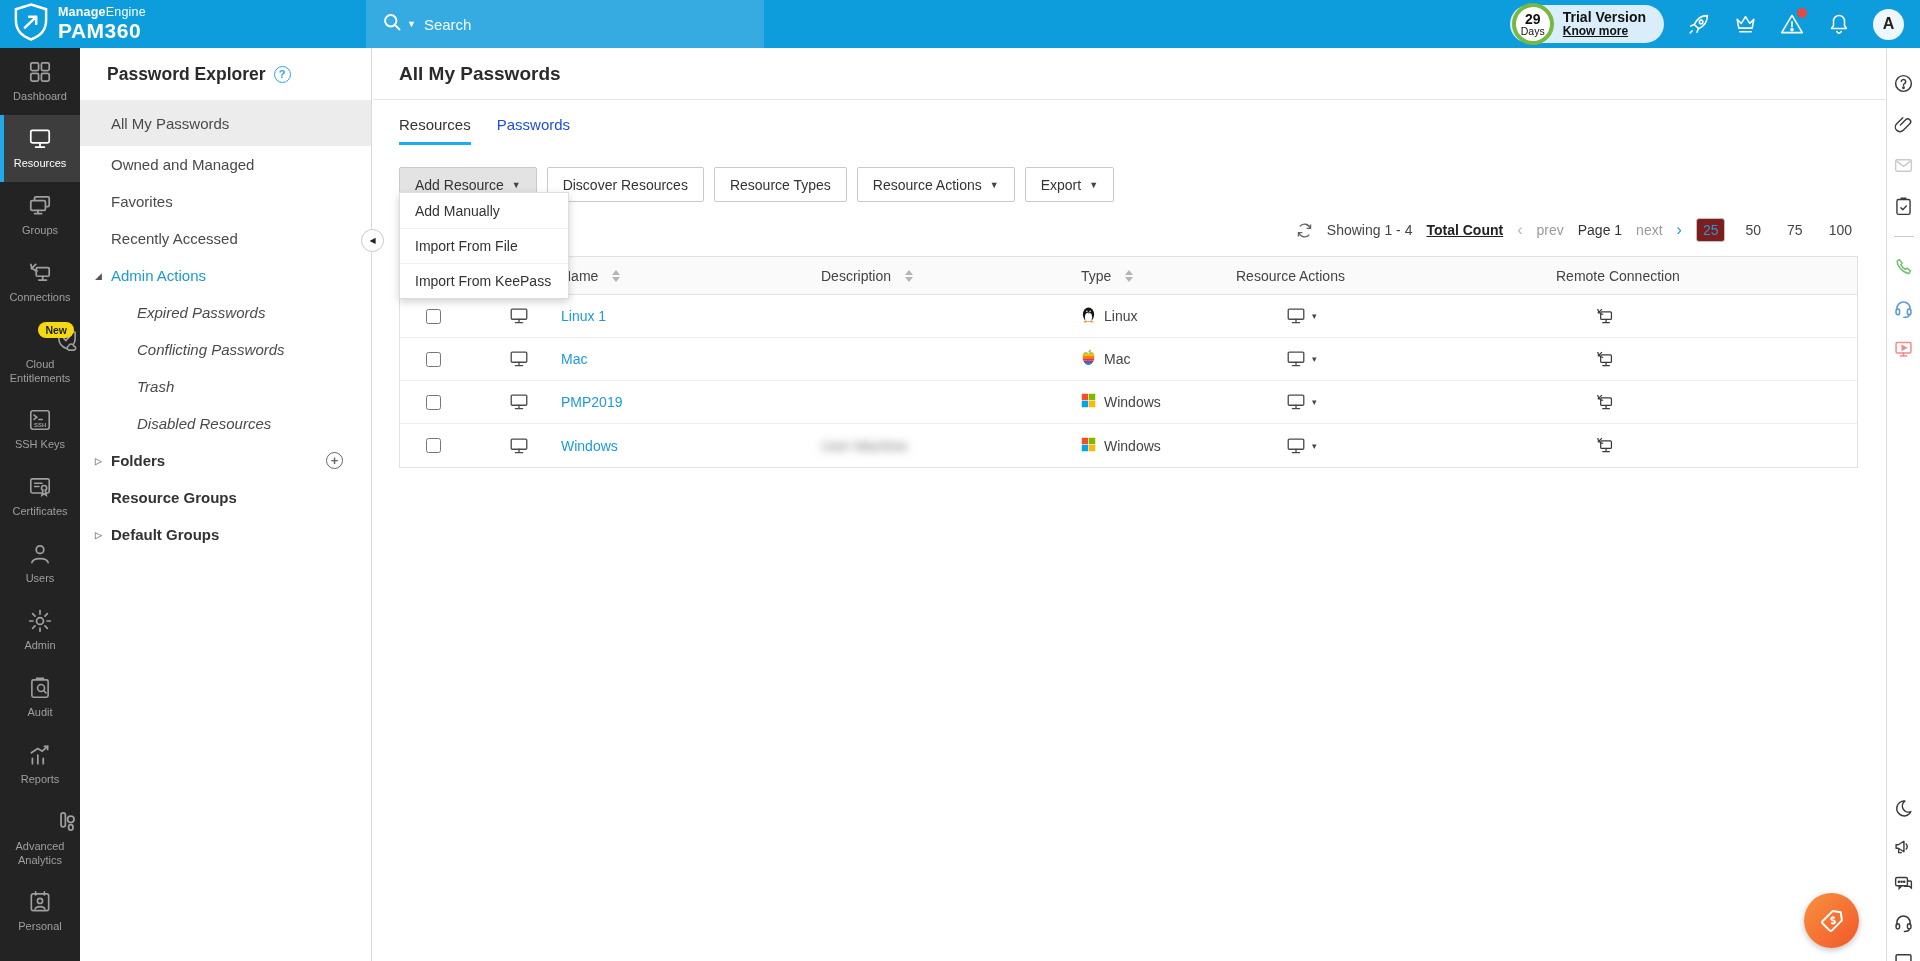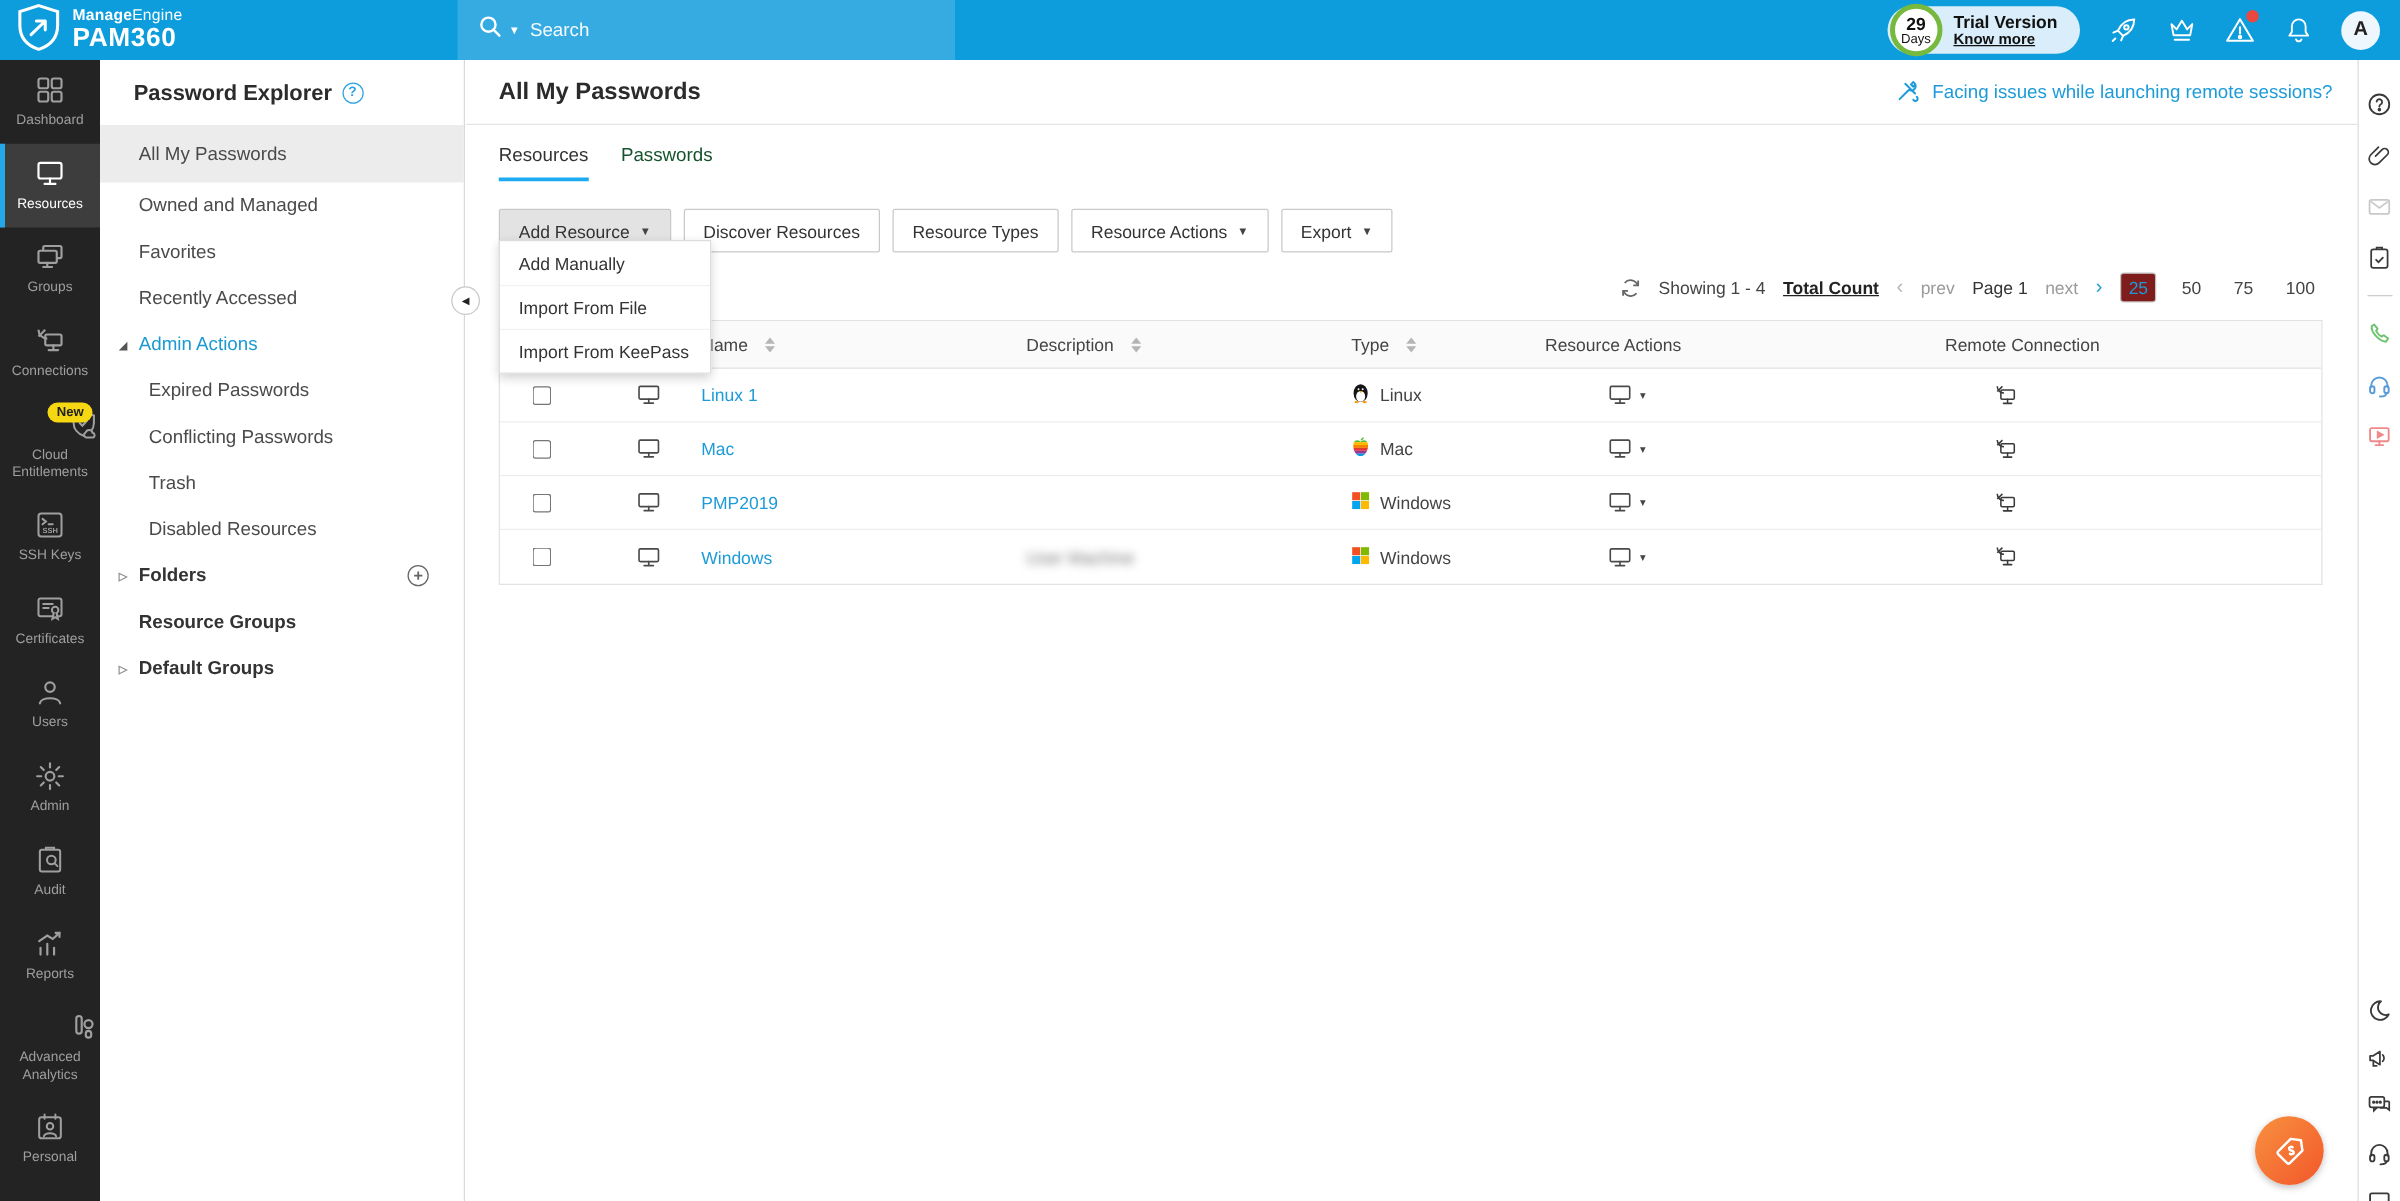--- a/index.html
+++ b/index.html
@@ -40,35 +40,35 @@
   .rail-item.active .rl { color:#fff; }
   .rail-item svg { display:block; }
   .new-badge { position:absolute; top:6px; right:6px; background:#f5d812; color:#222; font-size:10.5px; font-weight:bold; padding:2px 7px; border-radius:9px; }
 
   
   .explorer { position:absolute; left:80px; top:48px; bottom:0; width:292px; background:#fff; border-right:1px solid #d9d9d9; }
   .exp-title { height:52px; display:flex; align-items:center; gap:8px; padding-left:27px; font-size:17.5px; font-weight:bold; color:#2b2b2b; }
   .help-circle { width:17px; height:17px; border-radius:50%; border:1.6px solid #2aa3e0; color:#2aa3e0; font-size:11px; font-weight:bold; display:flex; align-items:center; justify-content:center; cursor:pointer; }
   .exp-item { height:37px; display:flex; align-items:center; padding-left:31px; font-size:15px; color:#4a4a4a; cursor:pointer; }
   .exp-item.selected { background:#ececec; height:46px; }
-  .exp-item.sub { padding-left:39px; }
+  .exp-item.sub { padding-left:57px;font-style:italic; }
   .exp-item.blue { color:#1b9ad1; }
   .exp-item.bold { font-weight:bold; color:#333; }
   .exp-item .tri { width:16px; margin-left:-16px; font-size:9px; color:#555; }
   .exp-item .tri.outline { color:#8a8a8a; }
   .plus-circle { margin-left:auto; margin-right:28px; width:17px; height:17px; border-radius:50%; border:1.4px solid #666; color:#666; font-size:13px; line-height:1; display:flex; align-items:center; justify-content:center; cursor:pointer; }
   .collapse-handle { position:absolute; left:361px; top:229px; width:23px; height:23px; border-radius:50%; background:#fff; border:1px solid #c9c9c9; display:flex; align-items:center; justify-content:center; font-size:8px; color:#222; cursor:pointer; z-index:5; }
 
   
   .main { position:absolute; left:373px; top:48px; right:34px; bottom:0; background:#fff; }
   .page-header { height:52px; display:flex; align-items:center; justify-content:space-between; padding:0 20px 0 26px; border-bottom:1px solid #e4e4e4; }
   .page-title { font-size:19px; font-weight:bold; color:#2b2b2b; }
   .issues-link { display:flex; align-items:center; gap:8px; color:#1d9bd8; font-size:15px; cursor:pointer; }
   .tabs { display:flex; gap:26px; padding-left:26px; margin-top:16px; }
-  .tab { font-size:15px; color:#14532d; padding-bottom:9px; cursor:pointer; }
+  .tab { font-size:15px; color:#1d4ed8; padding-bottom:9px; cursor:pointer; }
   .tab.active { color:#333; border-bottom:3px solid #1caaf0; }
   .toolbar { display:flex; gap:10px; padding-left:26px; margin-top:22px; position:relative; }
   .btn { display:inline-flex; align-items:center; gap:8px; height:35px; padding:0 15px; background:#fff; border:1px solid #c9c9c9; border-radius:2px; font-size:14px; color:#333; cursor:pointer; font-family:"Liberation Sans",sans-serif; }
   .btn .bcaret { font-size:9px; color:#444; }
   .btn.pressed { background:#e3e3e3; }
   .dropdown { position:absolute; left:26px; top:144px; width:170px; background:#fff; border:1px solid #ddd; box-shadow:0 3px 8px rgba(0,0,0,.18); z-index:10; }
   .dd-item { height:35px; display:flex; align-items:center; padding-left:15px; font-size:14px; color:#333; cursor:pointer; }
   .dd-item + .dd-item { border-top:1px solid #f1f1f1; }
   .meta-row { display:flex; align-items:center; justify-content:flex-end; gap:14px; margin:14px 28px 0 0; height:28px; font-size:14px; color:#444; }
   .refresh { cursor:pointer; display:flex; }
@@ -342,30 +342,20 @@
     <div class="exp-item bold">
       <span class="tri outline">▷</span>
       <span>Default Groups</span>
     </div>
   </div>
   <div class="collapse-handle">◀</div>
 
   <div class="main">
     <div class="page-header">
       <div class="page-title">All My Passwords</div>
-      <div class="issues-link">
-        <span>
-          <svg width="22" height="22" viewBox="0 0 24 24" fill="none" stroke="#1d9bd8" stroke-width="1.7">
-            <path d="M4 20 l8-8" stroke-linecap="round"></path>
-            <path d="M12 12 a4 4 0 1 0 4-7 l-2 2.2 1.8 1.8 2.2-2"></path>
-            <path d="M9 6.5 l8.5 8.5 M19 18 a2 2 0 1 1-3 2.5" stroke-linecap="round"></path>
-          </svg>
-        </span>
-        <span>Facing issues while launching remote sessions?</span>
-      </div>
     </div>
 
     <div class="tabs">
       <div class="tab active">Resources</div>
       <div class="tab">Passwords</div>
     </div>
 
     <div class="toolbar">
       <button class="btn pressed">
         <span>Add Resource</span>

